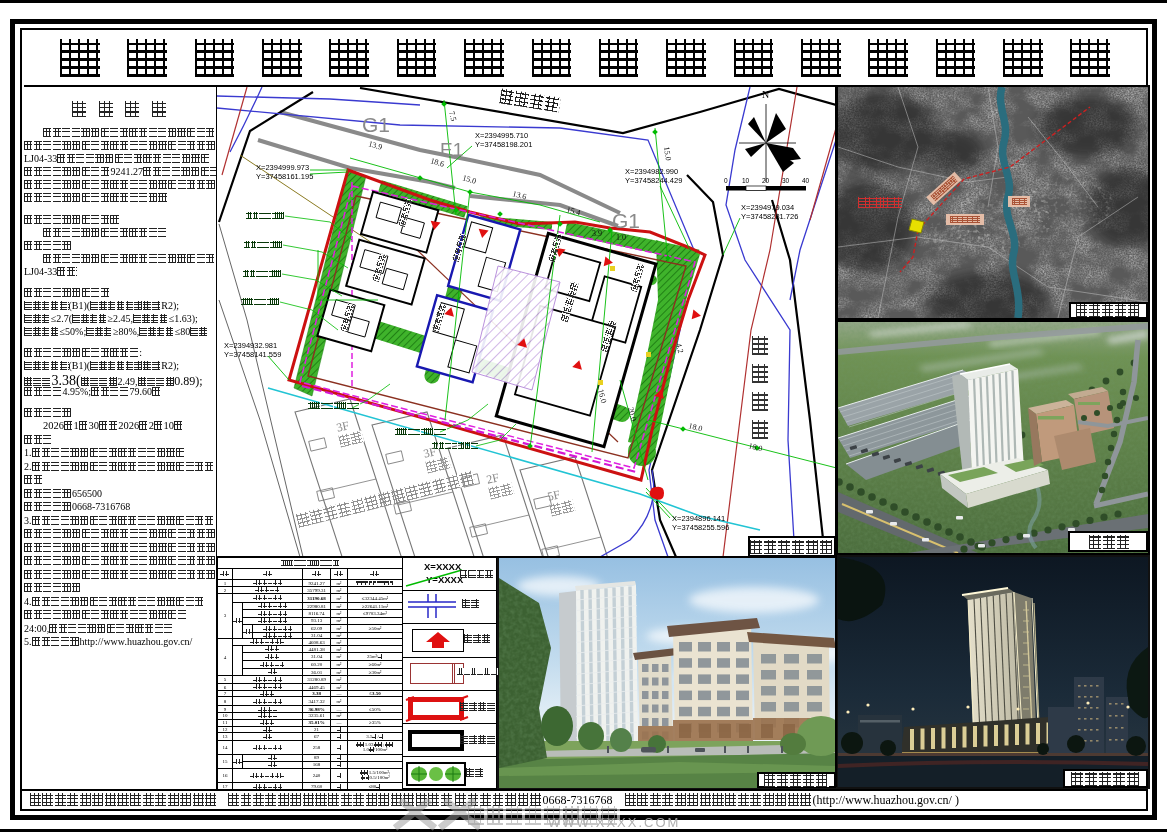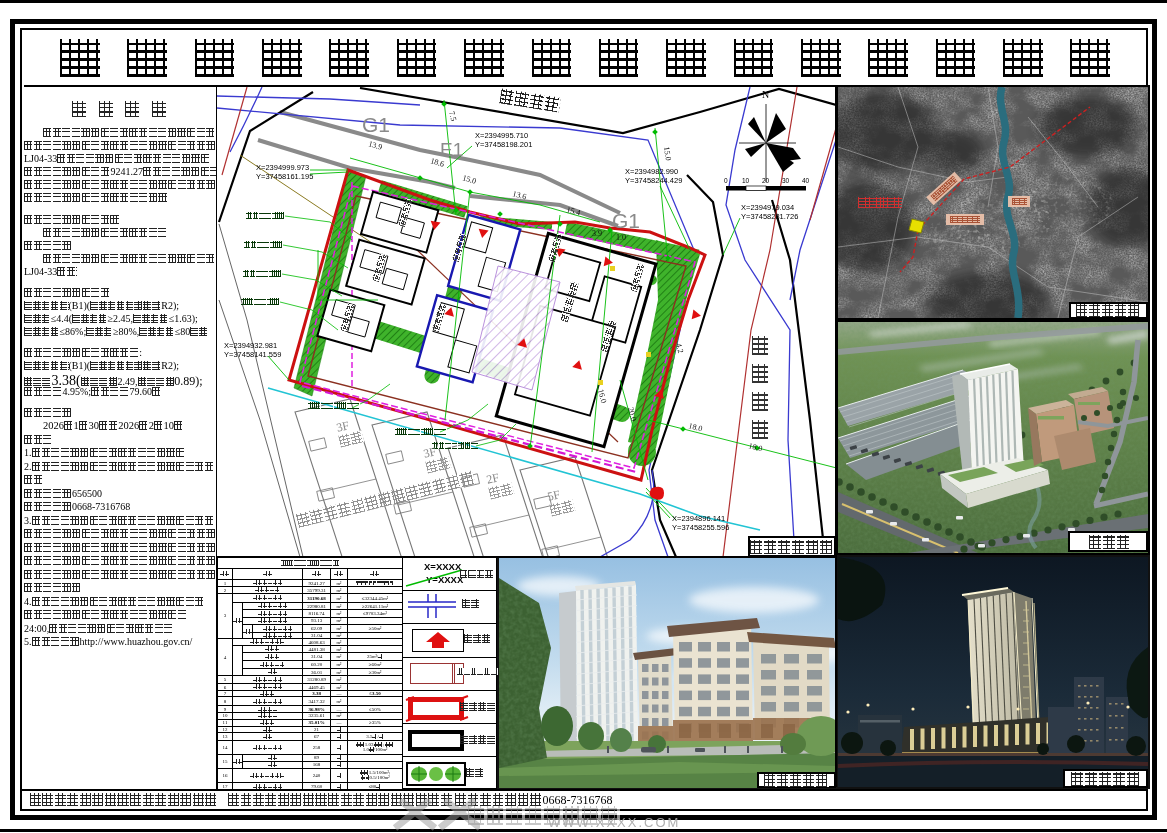--- a/index.html
+++ b/index.html
@@ -64,22 +64,22 @@
       <div class="abs ln" style="left:24px;top:166px;font-size:9.6px;height:11px;"><span class="z" style="--n:9;"></span><span style="font-size:10px">9241.27</span><span class="z" style="--n:8;"></span></div>
       <div class="abs ln" style="left:24px;top:179px;font-size:9.6px;height:11px;"><span class="z" style="--n:20;"></span></div>
       <div class="abs ln" style="left:24px;top:192px;font-size:9.6px;height:11px;"><span class="z" style="--n:15;"></span></div>
       <div class="abs ln" style="left:24px;top:214px;font-size:9.6px;height:11px;"><span class="z" style="--n:10;"></span></div>
       <div class="abs ln" style="left:43px;top:227px;font-size:9.6px;height:11px;"><span class="z" style="--n:13;"></span></div>
       <div class="abs ln" style="left:24px;top:240px;font-size:9.6px;height:11px;"><span class="z" style="--n:5;"></span></div>
       <div class="abs ln" style="left:43px;top:253px;font-size:9.6px;height:11px;"><span class="z" style="--n:19;"></span></div>
       <div class="abs ln" style="left:24px;top:266px;font-size:9.6px;height:11px;"><span style="font-size:10px">LJ04-33</span><span class="z" style="--n:2;"></span></div>
       <div class="abs ln" style="left:24px;top:287px;font-size:9.6px;height:11px;"><span class="z" style="--n:9;"></span></div>
       <div class="abs ln" style="left:24px;top:300px;font-size:8.9px;height:11px;"><span class="z" style="--n:5;"></span><span style="font-size:10px">(B1)(</span><span class="z" style="--n:8;"></span><span style="font-size:10px">R2);</span></div>
-      <div class="abs ln" style="left:24px;top:313px;font-size:8.9px;height:11px;"><span class="z" style="--n:3;"></span><span style="font-size:10px">≤4.4(</span><span class="z" style="--n:4;"></span><span style="font-size:10px">≥2.45,</span><span class="z" style="--n:4;"></span><span style="font-size:10px">≤1.63);</span></div>
-      <div class="abs ln" style="left:24px;top:326px;font-size:8.9px;height:11px;"><span class="z" style="--n:4;"></span><span style="font-size:10px">≤86%;</span><span class="z" style="--n:3;"></span><span style="font-size:10px">≥80%,</span><span class="z" style="--n:4;"></span><span style="font-size:10px">≤80</span><span class="z" style="--n:2;"></span></div>
+      <div class="abs ln" style="left:24px;top:313px;font-size:8.9px;height:11px;"><span class="z" style="--n:3;"></span><span style="font-size:10px">≤2.7(</span><span class="z" style="--n:4;"></span><span style="font-size:10px">≥2.45,</span><span class="z" style="--n:4;"></span><span style="font-size:10px">≤1.63);</span></div>
+      <div class="abs ln" style="left:24px;top:326px;font-size:8.9px;height:11px;"><span class="z" style="--n:4;"></span><span style="font-size:10px">≤50%;</span><span class="z" style="--n:3;"></span><span style="font-size:10px">≥80%,</span><span class="z" style="--n:4;"></span><span style="font-size:10px">≤80</span><span class="z" style="--n:2;"></span></div>
       <div class="abs ln" style="left:24px;top:347px;font-size:9.6px;height:11px;"><span class="z" style="--n:12;"></span><span style="font-size:10px">:</span></div>
       <div class="abs ln" style="left:24px;top:360px;font-size:8.9px;height:11px;"><span class="z" style="--n:5;"></span><span style="font-size:10px">(B1)(</span><span class="z" style="--n:8;"></span><span style="font-size:10px">R2);</span></div>
       <div class="abs ln" style="left:24px;top:373px;font-size:9.2px;height:11px;"><span class="z" style="--n:3;"></span><span style="font-size:14px">3.38(</span><span class="z" style="--n:4;"></span><span style="font-size:10px">2.49,</span><span class="z" style="--n:4;"></span><span style="font-size:12px">0.89);</span></div>
       <div class="abs ln" style="left:24px;top:386px;font-size:9.6px;height:11px;"><span class="z" style="--n:4;"></span><span style="font-size:10px">4.95%;</span><span class="z" style="--n:4;"></span><span style="font-size:10px">79.60</span><span class="z" style="--n:1;"></span></div>
       <div class="abs ln" style="left:24px;top:407px;font-size:9.6px;height:11px;"><span class="z" style="--n:5;"></span></div>
       <div class="abs ln" style="left:43px;top:420px;font-size:9.6px;height:11px;"><span style="font-size:10.5px">2026</span><span class="z" style="--n:1;"></span><span style="font-size:10.5px">1</span><span class="z" style="--n:1;"></span><span style="font-size:10.5px">30</span><span class="z" style="--n:2;"></span><span style="font-size:10.5px">2026</span><span class="z" style="--n:1;"></span><span style="font-size:10.5px">2</span><span class="z" style="--n:1;"></span><span style="font-size:10.5px">10</span><span class="z" style="--n:1;"></span></div>
       <div class="abs ln" style="left:24px;top:434px;font-size:9.6px;height:11px;"><span class="z" style="--n:3;"></span></div>
       <div class="abs ln" style="left:24px;top:447px;font-size:9.6px;height:11px;"><span style="font-size:10px">1.</span><span class="z" style="--n:16;"></span></div>
       <div class="abs ln" style="left:24px;top:461px;font-size:9.6px;height:11px;"><span style="font-size:10px">2.</span><span class="z" style="--n:19;"></span></div>
       <div class="abs ln" style="left:24px;top:474px;font-size:9.6px;height:11px;"><span class="z" style="--n:2;"></span></div>
@@ -1139,20 +1139,21 @@
       <ellipse cx="10" cy="9" rx="8" ry="7" fill="#55b435"></ellipse>
       <ellipse cx="27" cy="9" rx="7" ry="7" fill="#6ac045"></ellipse>
       <ellipse cx="44" cy="9" rx="8" ry="7" fill="#55b435"></ellipse>
       <path d="M2,9 L18,9 M10,1 L10,17 M36,9 L52,9 M44,1 L44,17" stroke="#1c7a12" stroke-width="1"></path>
     </svg>
     <div class="abs" style="left:466px;top:768px;font-size:9px;letter-spacing:5px"><span class="z" style="--n:2;"></span></div>
 <div class="abs" style="left:21px;top:789px;width:1127px;height:2px;background:#000"></div>
     <div class="abs ln" style="left:30px;top:793px;font-size:12.5px"><span class="z" style="--n:7;"></span><span class="z" style="--n:8;"></span></div>
     <div class="abs ln" style="left:228px;top:793px;font-size:12.5px"><span class="z" style="--n:7;"></span><span class="z" style="--n:11;"></span></div>
     <div class="abs ln" style="left:455px;top:793px;font-size:12.5px"><span class="z" style="--n:7;"></span><span style="font-family:'Liberation Serif';font-size:12px">0668-7316768</span></div>
+    <div class="abs ln" style="left:625px;top:793px;font-size:12.5px"><span class="z" style="--n:7;"></span><span class="z" style="--n:8;"></span><span style="font-size:12px">(</span><span style="font-family:'Liberation Serif';font-size:12px">http://www.huazhou.gov.cn/ </span><span style="font-size:12px">)</span></div>
 <div class="abs" style="left:0;top:829px;width:1167px;height:3px;background:#000"></div>
     <div class="abs" style="left:468px;top:806px;font-size:19px;opacity:.55"><span class="z" style="--n:8;--c:#9a9a9a;"></span></div>
     <div class="abs" style="left:548px;top:815px;font-size:13px;letter-spacing:2px;color:#a8a8a8;font-family:'Liberation Sans';opacity:.9">WWW.XXXX.COM</div>
     <svg class="abs" style="left:390px;top:798px" width="90" height="35" opacity="0.5">
       <path d="M5,30 L40,2 M10,2 L45,30 M50,30 L85,2 M55,2 L90,30" stroke="#9a9a9a" stroke-width="7"></path>
     </svg>
 
 <div class="abs" style="left:835px;top:87px;width:2px;height:700px;background:#000"></div>
 
 <div class="abs" style="left:217px;top:556px;width:620px;height:1.5px;background:#000"></div>

